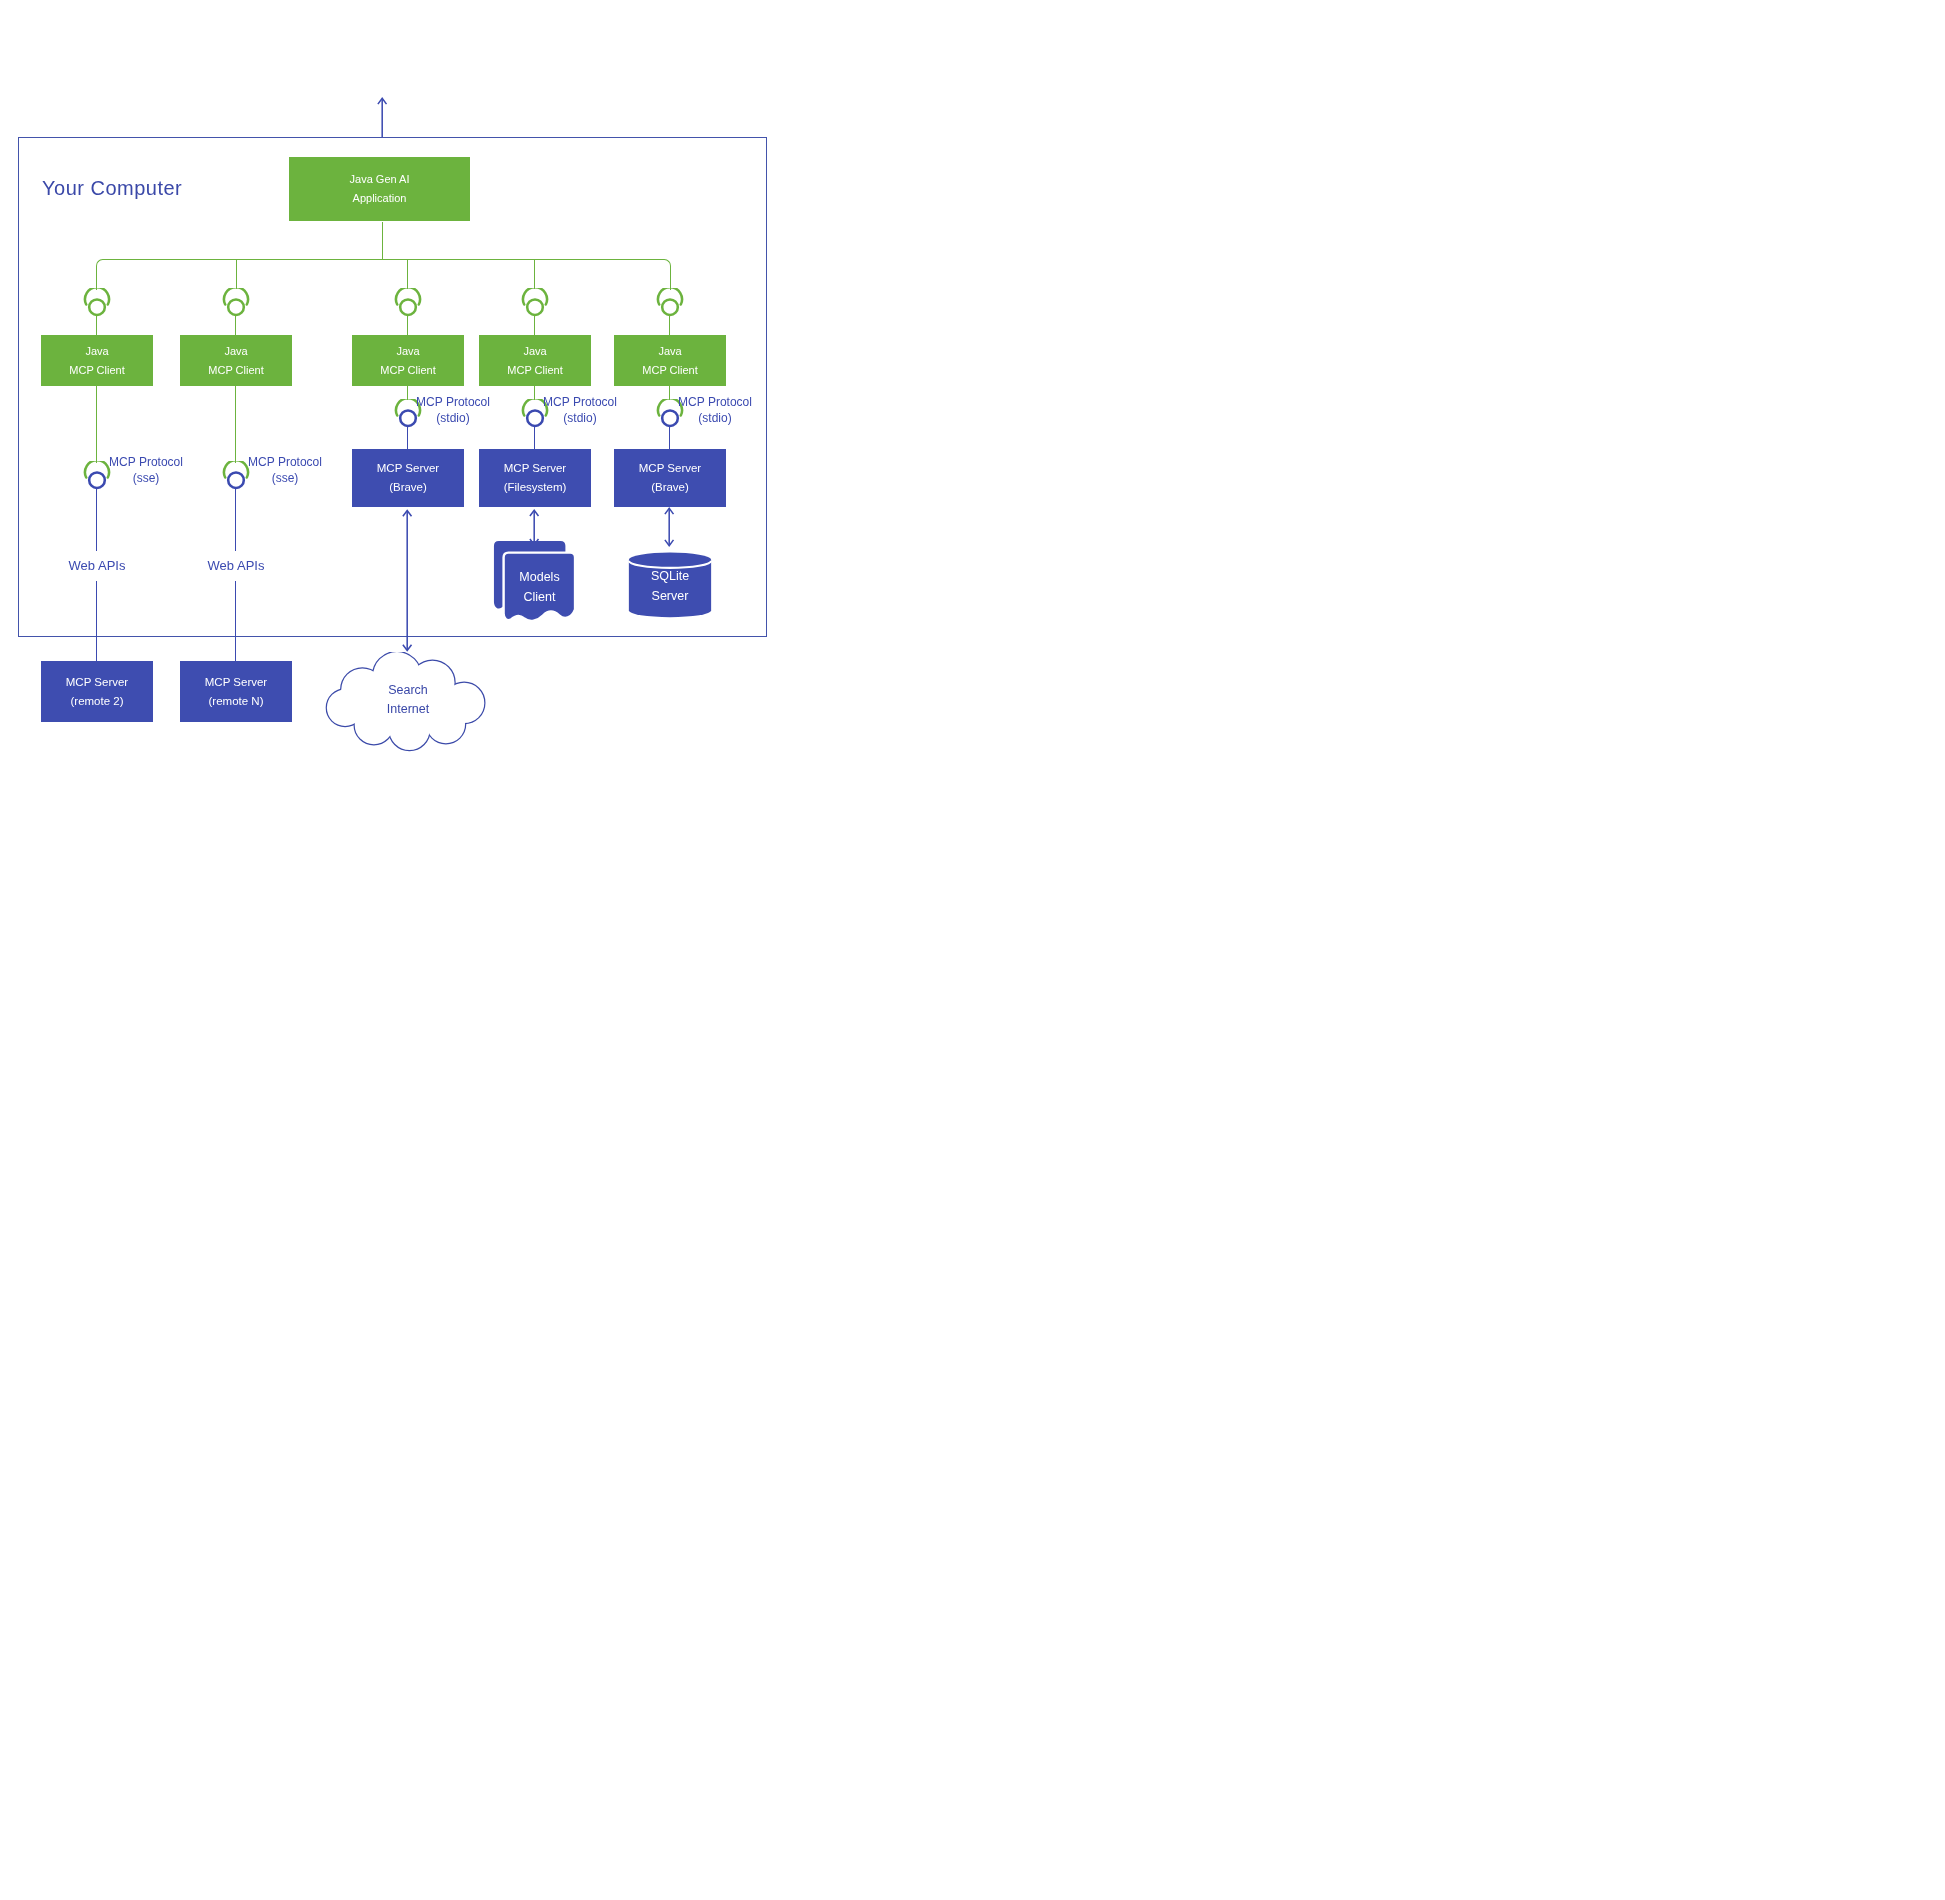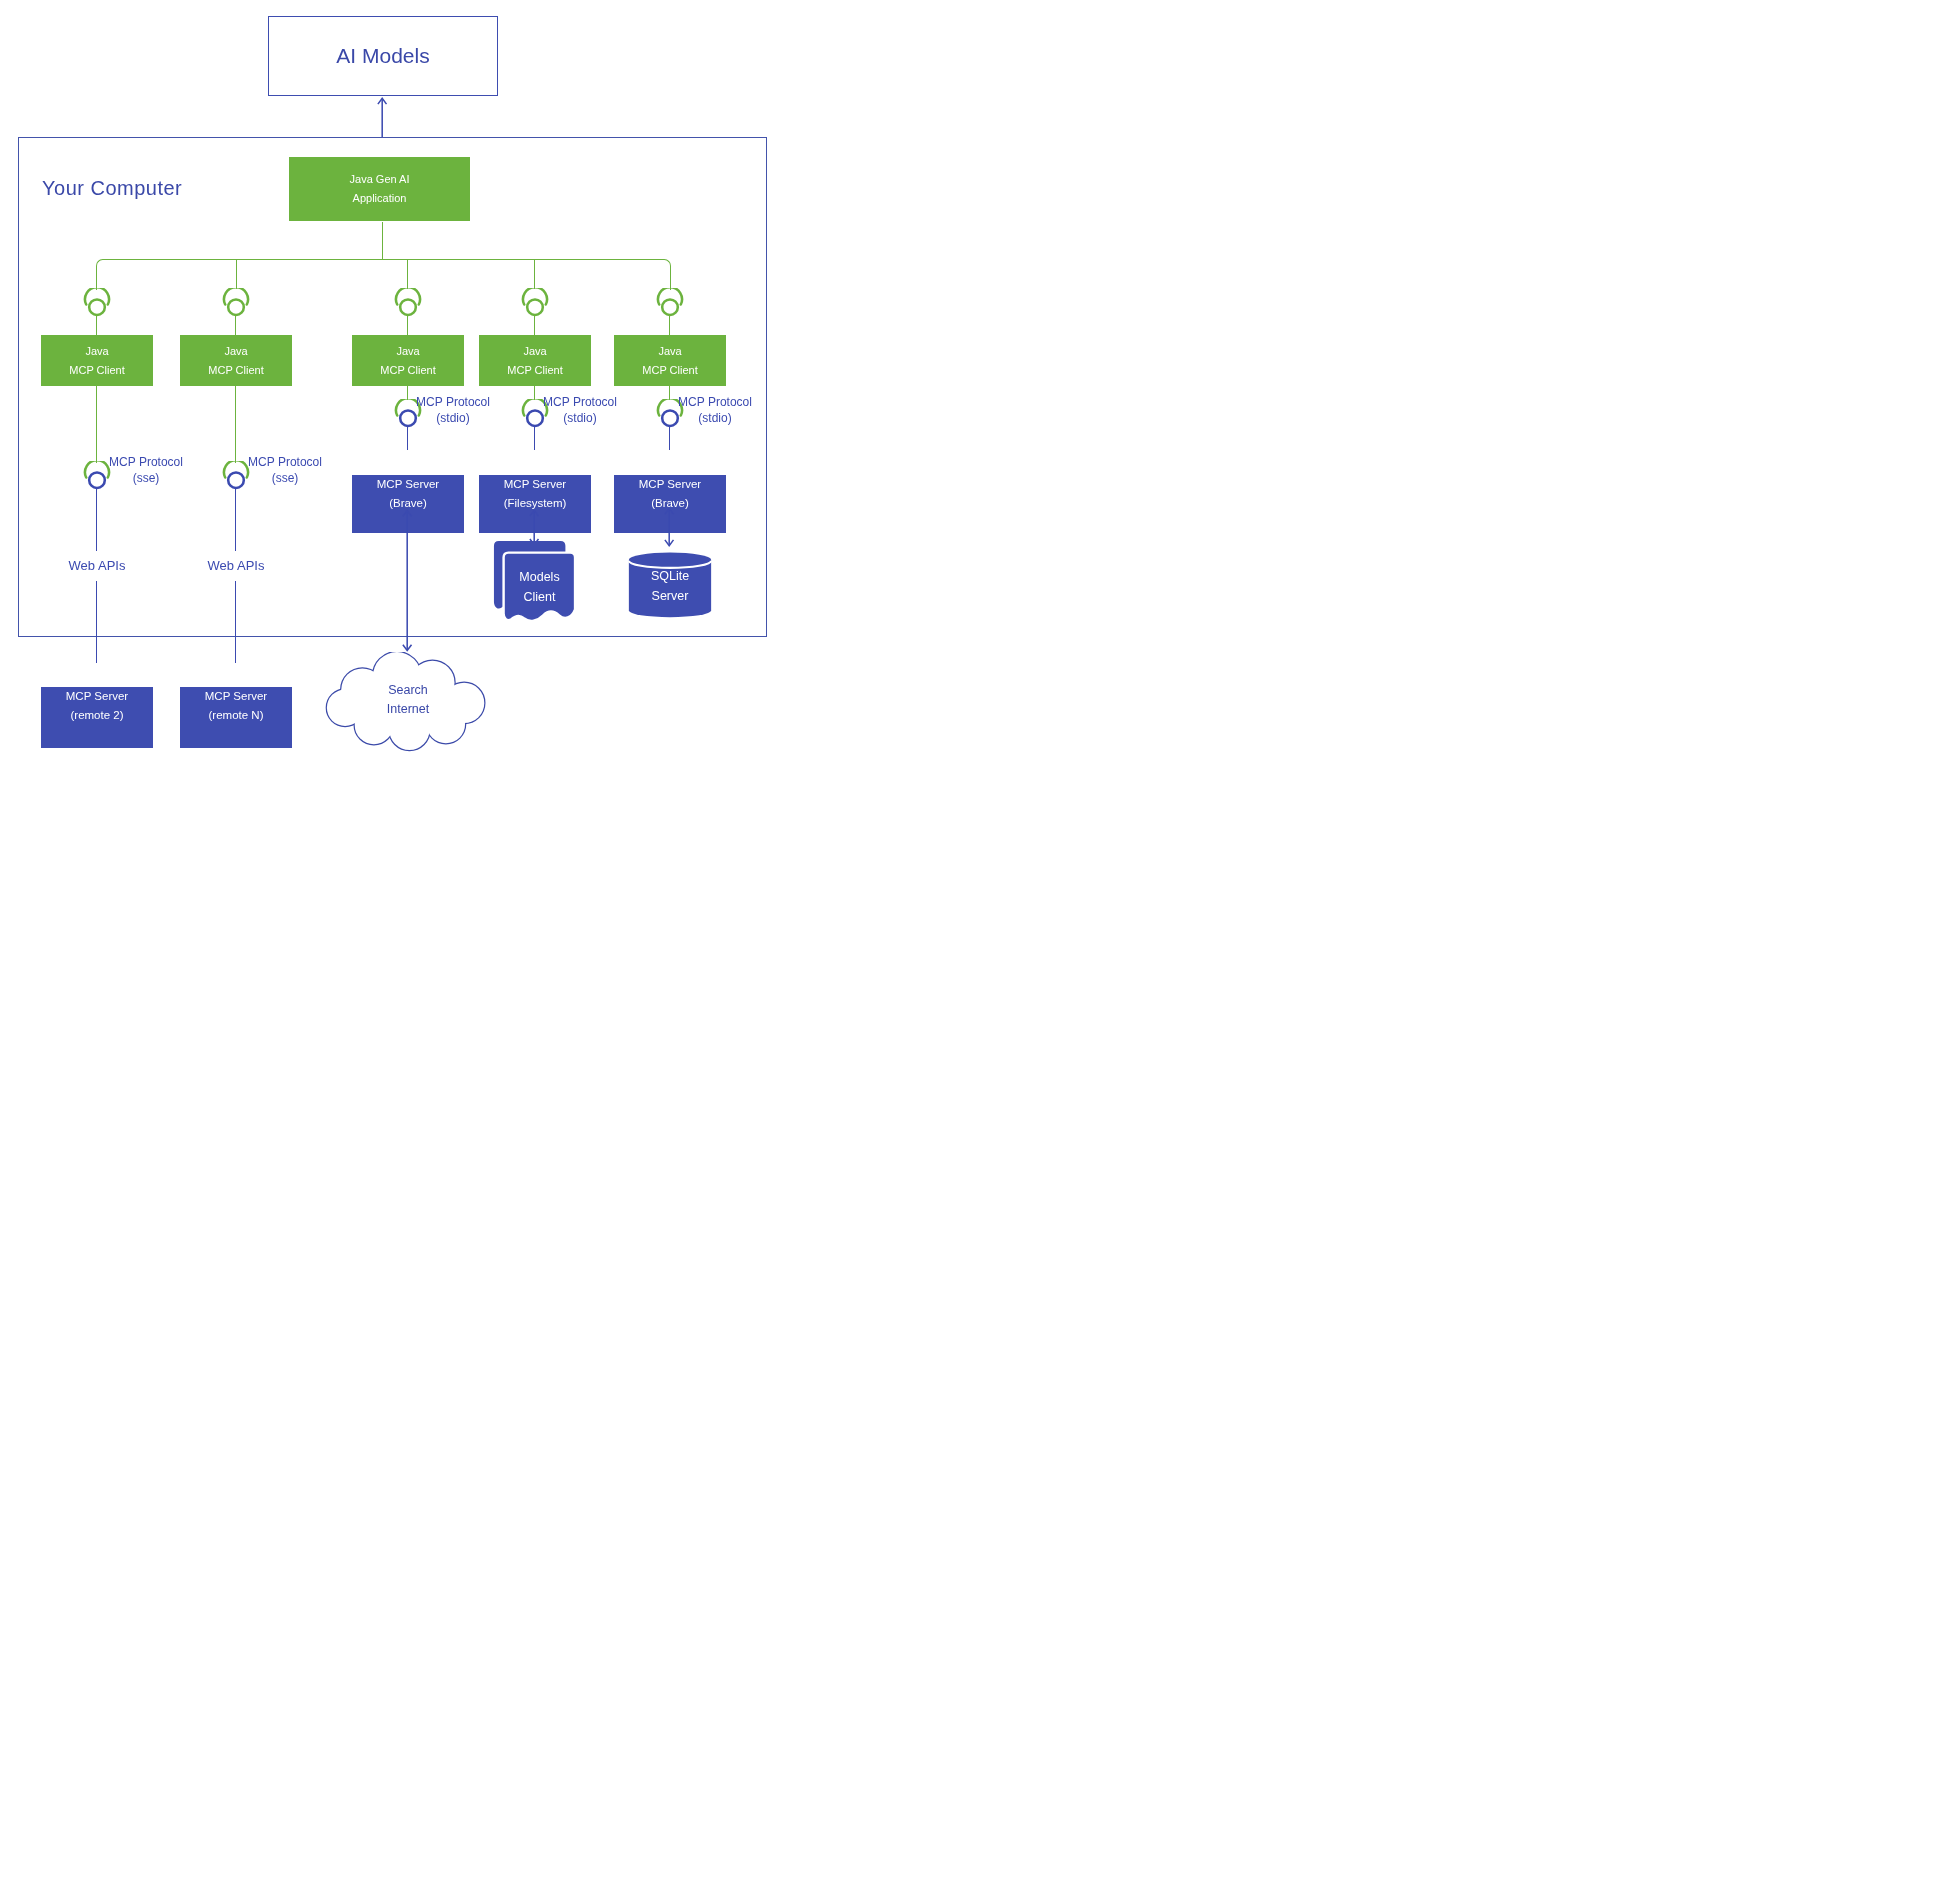--- a/index.html
+++ b/index.html
@@ -7,21 +7,21 @@
     position:relative;width:778px;height:760px;background:#ffffff;overflow:hidden;
     font-family:"Liberation Sans","DejaVu Sans",sans-serif;
   }
   
   .outline-box{position:absolute;background:#ffffff;border:1px solid #3e4db0;box-sizing:border-box;}
   .container-box{position:absolute;background:#ffffff;border:1px solid #4353ab;box-sizing:border-box;}
   
   .gbox{position:absolute;background:#6cb33e;color:#ffffff;display:flex;flex-direction:column;
         justify-content:center;text-align:center;}
   .bbox{position:absolute;background:#3e4db0;color:#ffffff;display:flex;flex-direction:column;
-        justify-content:flex-start;align-items:center;text-align:center;margin-top:26px;}
+        justify-content:center;align-items:center;text-align:center;}
   .gbox span,.bbox span{display:block;line-height:19px;}
   .box-23 span{font-size:11px;line-height:19px;}
   .box-24 span{font-size:11.5px;line-height:19px;}
   
   .vG{position:absolute;width:1.4px;background:#6cb33e;}
   .vB{position:absolute;width:1.4px;background:#3b4ab0;}
   .branch-l{position:absolute;border-left:1.4px solid #6cb33e;border-top:1.4px solid #6cb33e;
             border-top-left-radius:6.7px;box-sizing:border-box;}
   .branch-r{position:absolute;border-right:1.4px solid #6cb33e;border-top:1.4px solid #6cb33e;
             border-top-right-radius:6.7px;box-sizing:border-box;}
@@ -32,23 +32,20 @@
   .web-lbl{position:absolute;width:106px;text-align:center;color:#3b4ab0;font-size:13px;line-height:30px;}
   .res-lbl{position:absolute;text-align:center;color:#ffffff;font-size:12.5px;line-height:20px;}
   .cloud-lbl{position:absolute;text-align:center;color:#3a48a8;font-size:12.5px;line-height:19px;}
   .icon{position:absolute;}
 </style>
 </head>
 <body>
 
 <div class="canvas">
 
-  <div class="outline-box" style="left:268px;top:16.3px;width:230px;height:80px;">
-    <div class="title-lbl" style="left:0;top:0;width:228px;height:78px;display:flex;align-items:center;justify-content:center;">AI Models</div>
-  </div>
 
   <svg class="icon" style="left:375px;top:95px;" width="14.4" height="66" viewBox="0 0 30 138">
     <line x1="15" y1="9" x2="15" y2="129" stroke="#3b4ab0" stroke-width="3.2"></line>
     <path d="M6 19 L15 7 L24 19" fill="none" stroke="#3b4ab0" stroke-width="3.2"></path>
     <path d="M6 119 L15 131 L24 119" fill="none" stroke="#3b4ab0" stroke-width="3.2"></path>
   </svg>
 
   <div class="container-box" style="left:18px;top:137px;width:749px;height:500px;"></div>
   <div class="yc-lbl" style="left:42px;top:167px;">Your Computer</div>
 

